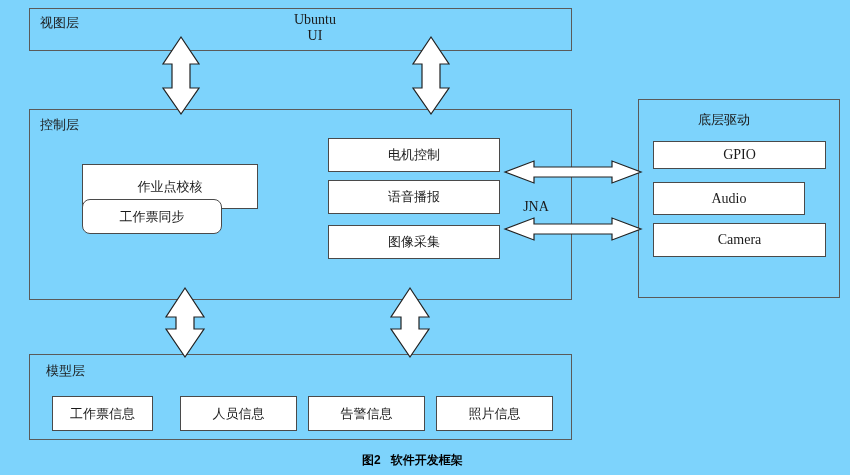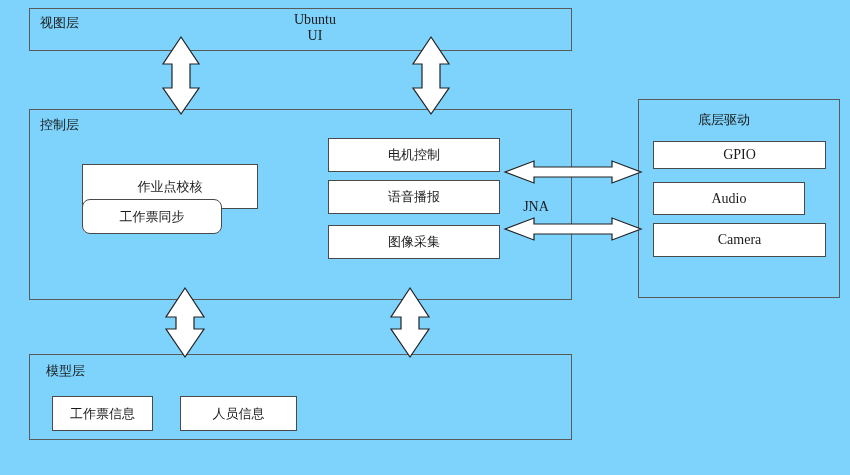--- a/index.html
+++ b/index.html
@@ -111,20 +111,22 @@
 
   <div class="unit-box latin" style="left:653px; top:141px; width:173px; height:28px;">GPIO</div>
   <div class="unit-box latin" style="left:653px; top:182px; width:152px; height:33px;">Audio</div>
   <div class="unit-box latin" style="left:653px; top:223px; width:173px; height:34px;">Camera</div>
 
   <div class="layer-box" style="left:29px; top:354px; width:543px; height:86px;"></div>
   <div class="layer-title" style="left:40px; top:364px;margin-left:6px;">模型层</div>
 
   <div class="unit-box" style="left:52px; top:396px; width:101px; height:35px;">工作票信息</div>
   <div class="unit-box" style="left:180px; top:396px; width:117px; height:35px;">人员信息</div>
+  <div class="unit-box" style="left:308px; top:396px; width:117px; height:35px;">告警信息</div>
+  <div class="unit-box" style="left:436px; top:396px; width:117px; height:35px;">照片信息</div>
 
   <svg class="arrows" viewBox="0 0 850 475">
 
     <path d="M 181 37
              L 199 64
              L 190 64
              L 190 88
              L 199 88
              L 181 114
              L 163 88
@@ -181,14 +183,15 @@
              L 534 224
              L 612 224
              L 612 218
              L 641 229
              L 612 240
              L 612 234
              L 534 234
              L 534 240 Z"></path>
   </svg>
 
+  <div class="caption" style="left:362px; top:452px;">图2   软件开发框架</div>
 
 </div>
 
 </body></html>

